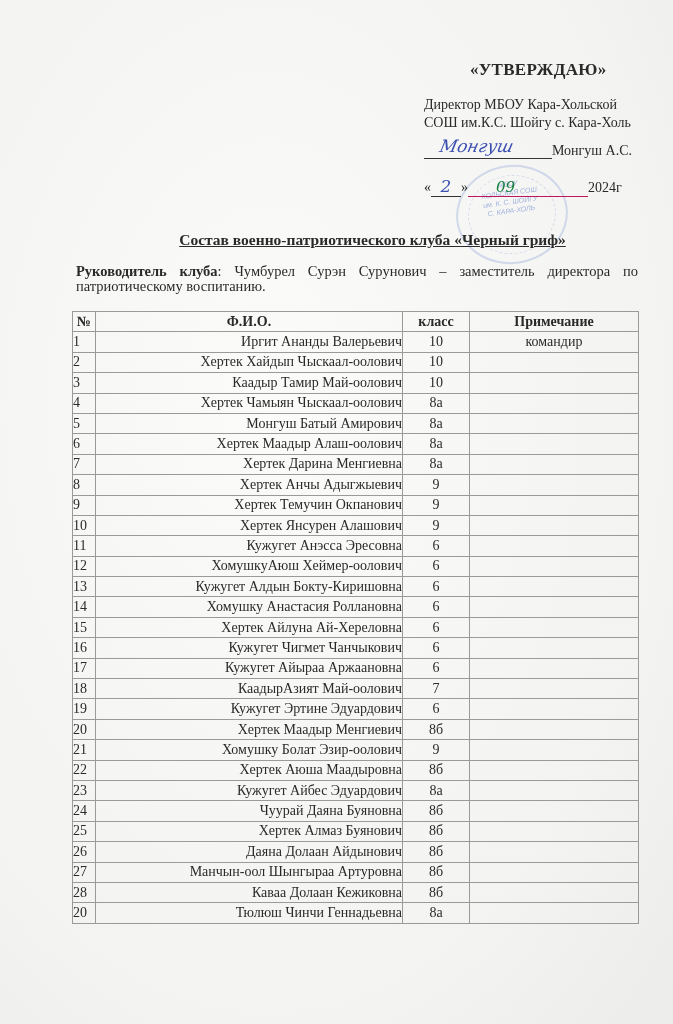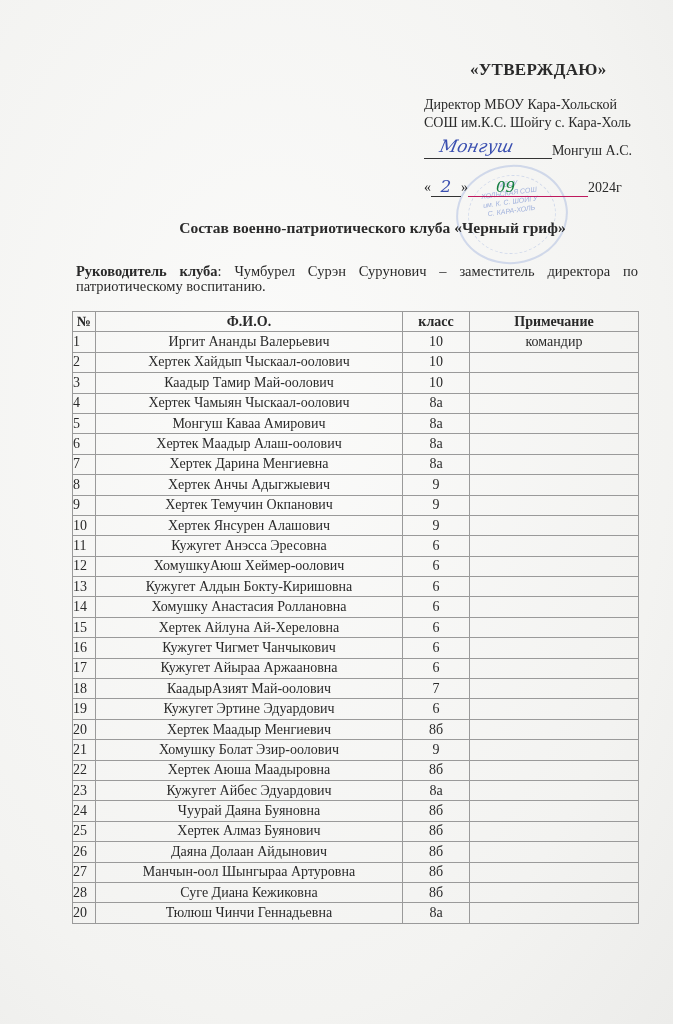--- a/index.html
+++ b/index.html
@@ -71,22 +71,22 @@
     }
     .stamp-text {
       position: absolute; left: 0; right: 0; top: 12px;
       text-align: center;
       font-family: "Liberation Sans", sans-serif; font-style: italic;
       font-size: 7px; line-height: 9px; color: rgba(90, 120, 200, 0.55);
     }
 
     
     .doc-title {
-      left: 0; right: 0; top: 219px; text-align: center;
-      font-size: 15.5px; font-weight: bold; padding-left: 72px;
+      left: 0; right: 0; top: 231px; text-align: center;
+      font-size: 15.5px; font-weight: bold; padding-left: 72px; text-decoration: underline;
     }
     .leader {
       left: 76px; top: 264px; width: 562px;
       font-size: 14.5px; line-height: 15px; text-align: justify;
     }
     .leader b { font-weight: bold; }
 
     
     table.members {
       position: absolute; left: 72px; top: 311px; z-index: 2;
@@ -99,21 +99,21 @@
       border: 1px solid #9a9a9a;
       height: 19.4px; padding: 0; line-height: 18px;
       font-weight: normal;
     }
     table.members th { font-weight: bold; text-align: center; }
     col.c-num { width: 23px; }
     col.c-name { width: 307px; }
     col.c-class { width: 67px; }
     col.c-note { width: 169px; }
     td.num { text-align: left; padding-left: 3px; }
-    td.name { text-align: center; }
+    td.name { text-align: right; }
     td.cls { text-align: center; }
     td.note { text-align: center; }
     th.note-h { text-align: center; margin-top: 36px; }
   </style>
 </head>
 <body>
 
 <div class="page-shade"></div>
 
 <div class="abs approve-title">«УТВЕРЖДАЮ»</div>
@@ -181,21 +181,21 @@
         <td class="note"></td>
       </tr>
       <tr>
         <td class="num">4</td>
         <td class="name">Хертек Чамыян Чыскаал-оолович</td>
         <td class="cls">8а</td>
         <td class="note"></td>
       </tr>
       <tr>
         <td class="num">5</td>
-        <td class="name">Монгуш Каваа Амирович</td>
+        <td class="name">Монгуш Батый Амирович</td>
         <td class="cls">8а</td>
         <td class="note"></td>
       </tr>
       <tr>
         <td class="num">6</td>
         <td class="name">Хертек Маадыр Алаш-оолович</td>
         <td class="cls">8а</td>
         <td class="note"></td>
       </tr>
       <tr>
@@ -319,21 +319,21 @@
         <td class="note"></td>
       </tr>
       <tr>
         <td class="num">27</td>
         <td class="name">Манчын-оол Шынгыраа Артуровна</td>
         <td class="cls">8б</td>
         <td class="note"></td>
       </tr>
       <tr>
         <td class="num">28</td>
-        <td class="name">Суге Диана Кежиковна</td>
+        <td class="name">Каваа Долаан Кежиковна</td>
         <td class="cls">8б</td>
         <td class="note"></td>
       </tr>
       <tr>
         <td class="num">20</td>
         <td class="name">Тюлюш Чинчи Геннадьевна</td>
         <td class="cls">8а</td>
         <td class="note"></td>
       </tr>
     </tbody>

